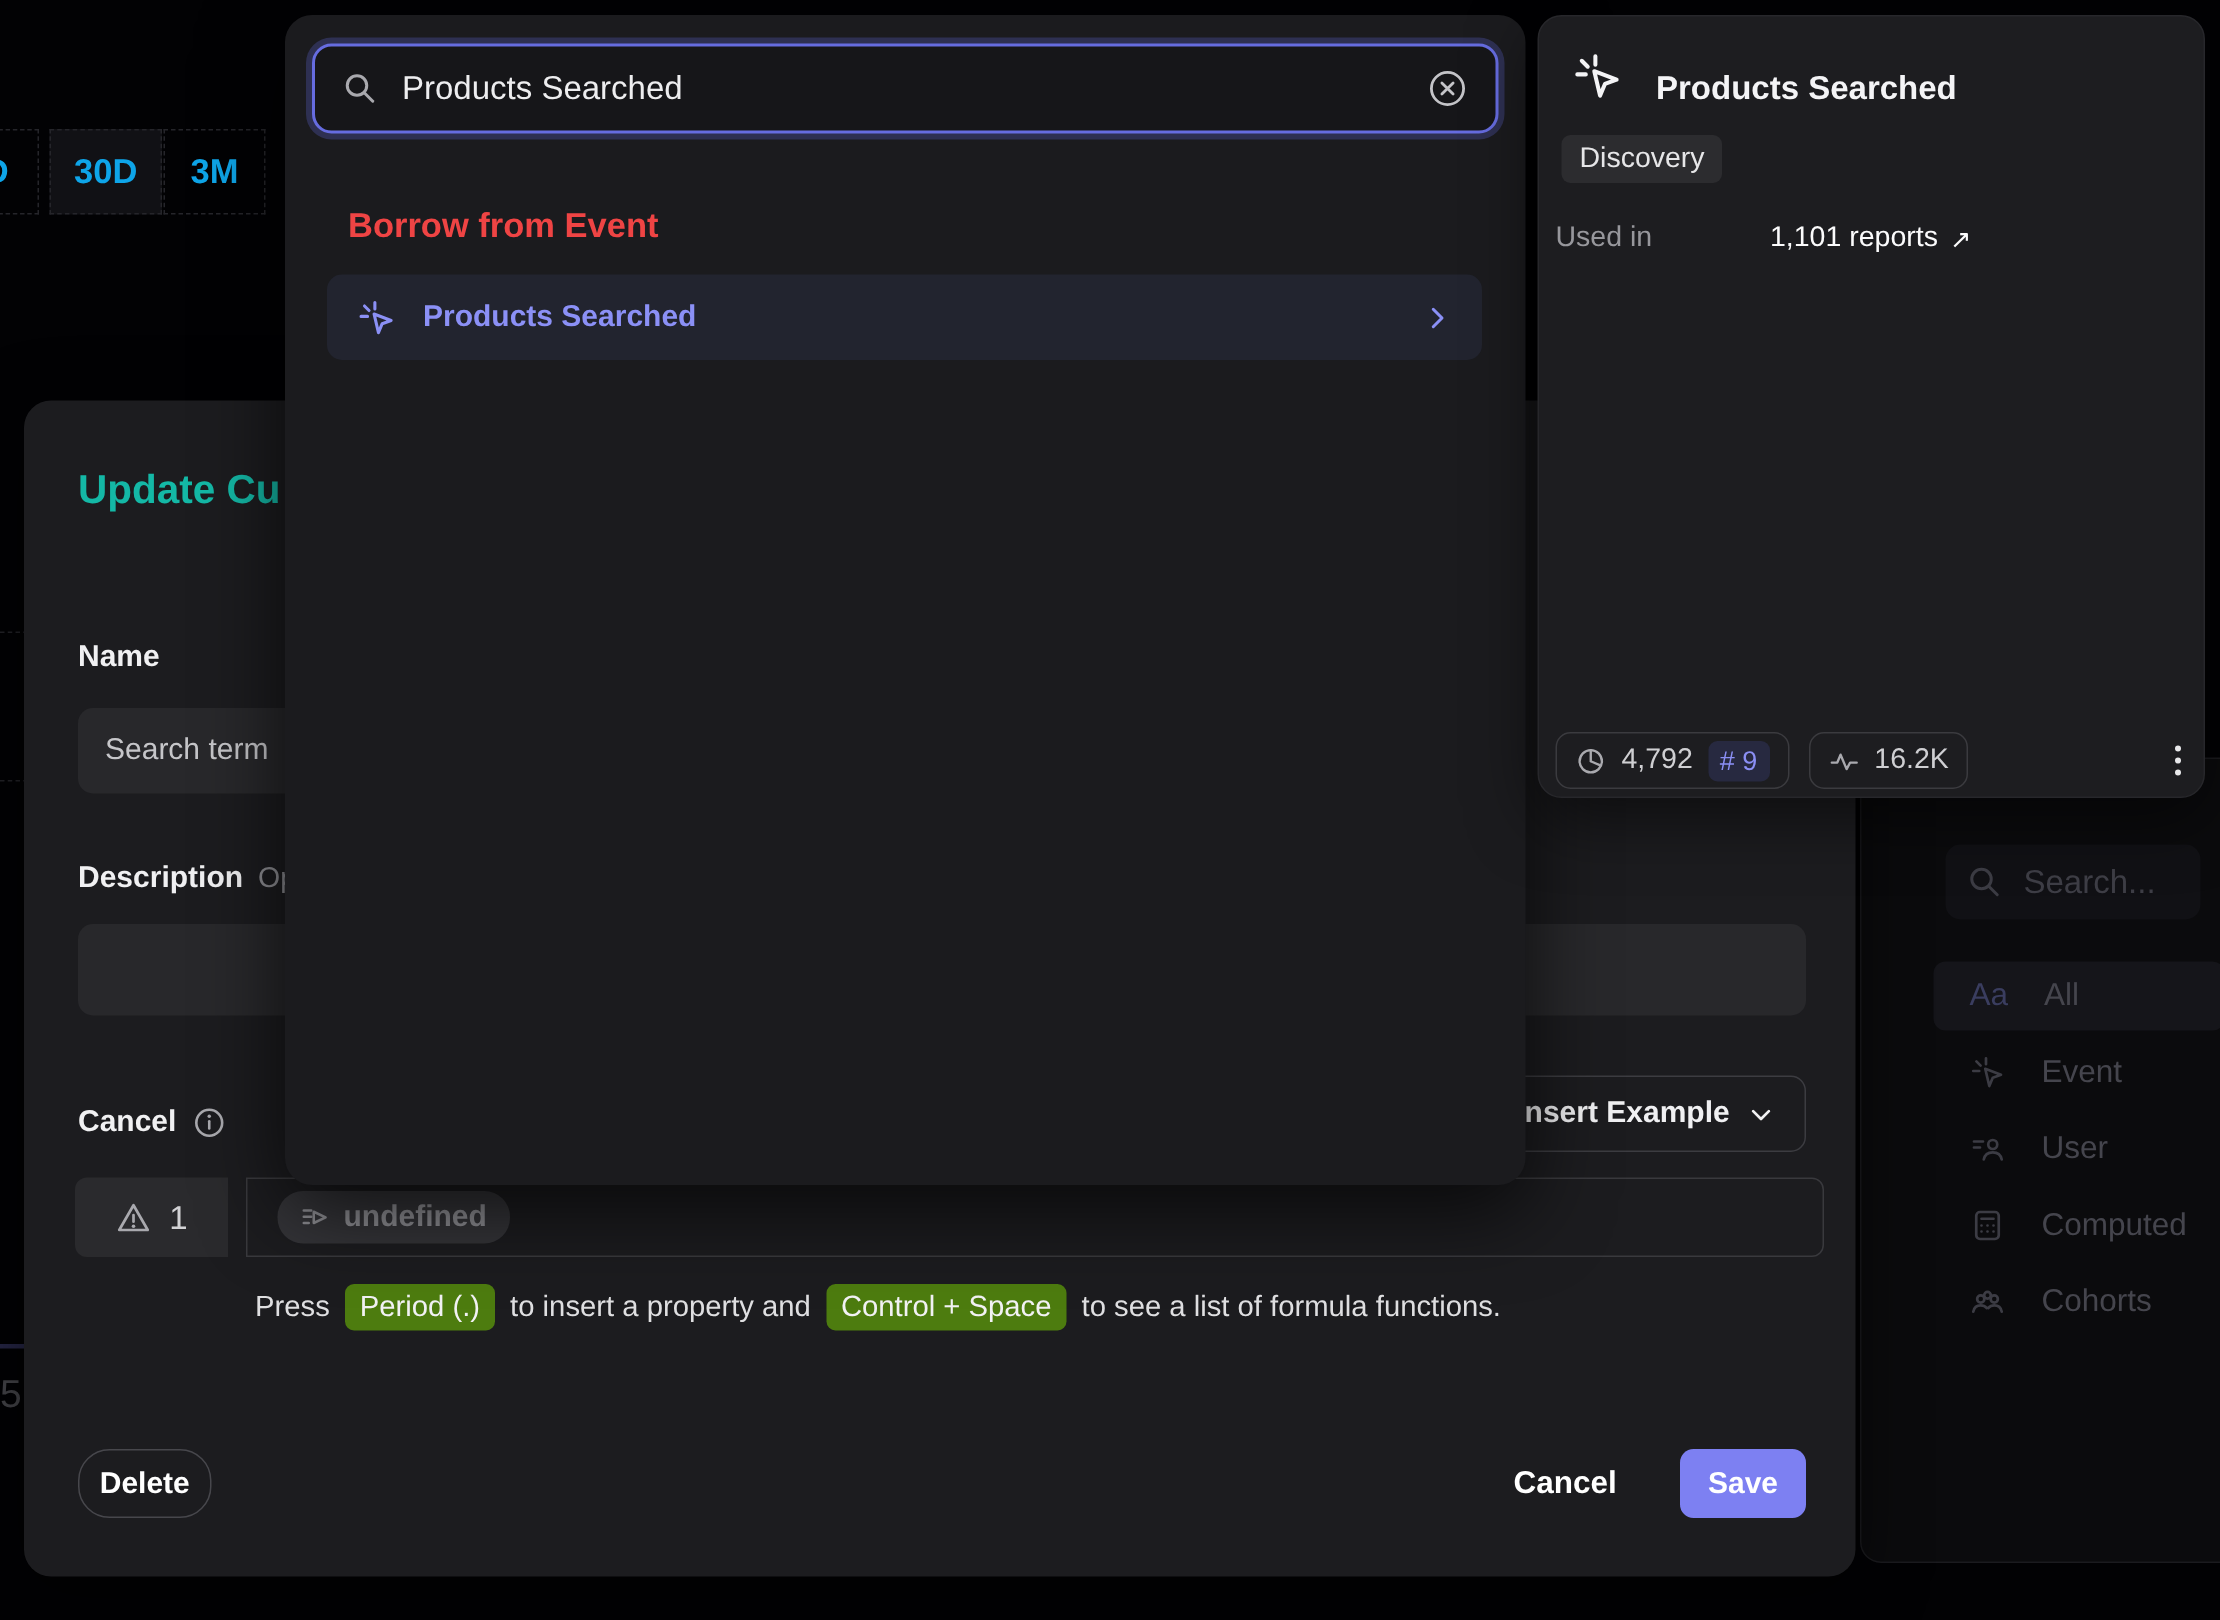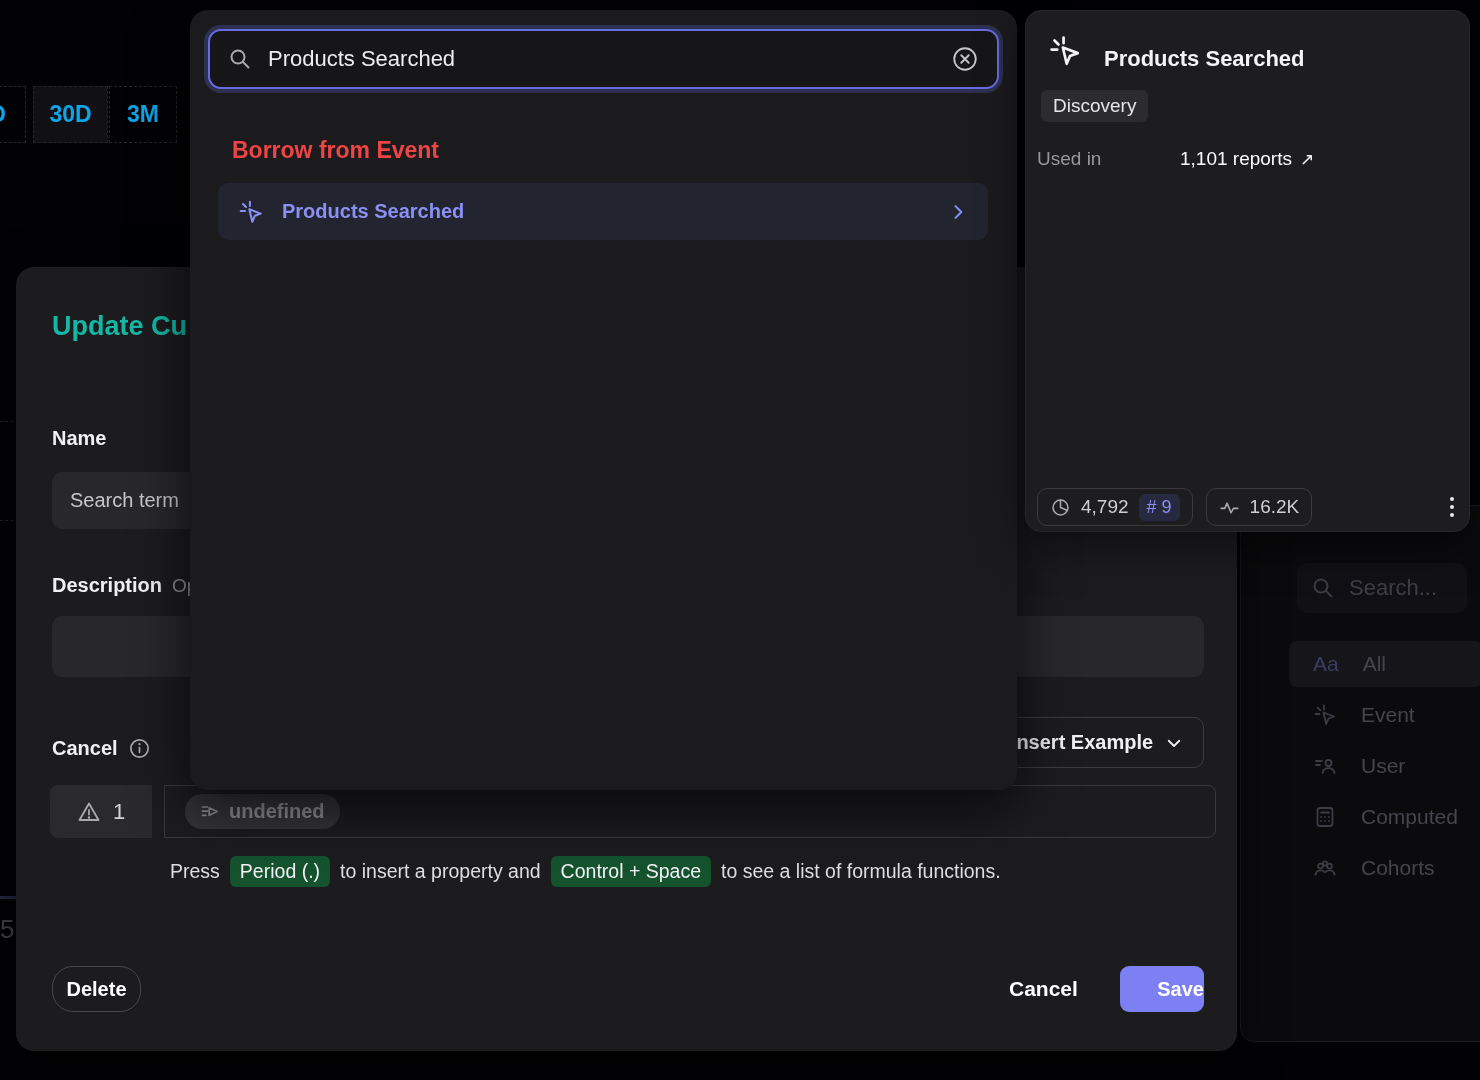--- a/index.html
+++ b/index.html
@@ -48,27 +48,27 @@
                 display:flex; align-items:center; justify-content:center; gap:12px; cursor:pointer; }
   .f-gutter { position:absolute; left:34px; top:518px; width:102px; height:53px; background:#2a2a2d;
               border-radius:8px 0 0 8px; display:flex; align-items:center; justify-content:center; gap:12px;
               color:#d2d2d5; font-size:22px; }
   .f-input { position:absolute; left:136px; top:518px; width:1052px; height:53px; border:1px solid #39393d;
              border-radius:0 8px 8px 0; display:flex; align-items:center; padding-left:20px;margin-left:12px; }
   .f-chip { display:inline-flex; align-items:center; gap:9px; height:35px; padding:0 15px; background:#343438;
             border-radius:17px; color:#8f8f94; font-size:20px; font-weight:600; }
   .f-hint { position:absolute; left:154px; top:589px; display:flex; align-items:center; gap:10px;
             font-size:19.5px; color:#dfdfe1; white-space:nowrap; }
-  .key { background:#14532d; border-radius:6px; padding:4px 10px; color:#f2f2f4; }
+  .key { background:#4d7c0f; border-radius:6px; padding:4px 10px; color:#f2f2f4; }
   .delete-btn { position:absolute; left:36px; top:699px; width:89px; height:46px; background:transparent;
                 border:1px solid #47474c; border-radius:21px; color:#fff; font:600 20px "Liberation Sans", sans-serif; cursor:pointer; }
   .cancel-btn { position:absolute; left:985px; top:699px; height:46px; background:transparent; border:none;
                 color:#fff; font:600 21px "Liberation Sans", sans-serif; padding:0 8px; cursor:pointer; }
   .save-btn { position:absolute; left:1104px; top:699px; width:84px; height:46px; background:#7d80f2; border:none;
-              border-radius:9px; color:#fff; font:600 20px "Liberation Sans", sans-serif; cursor:pointer;text-align:right; }
+              border-radius:9px; color:#fff; font:600 20px "Liberation Sans", sans-serif; cursor:pointer; }
 
   
   .overlay { position:absolute; left:190px; top:10px; width:827px; height:780px; background:#1b1b1e;
              border-radius:18px; box-shadow:0 16px 55px rgba(0,0,0,.7); }
   .ov-input { position:absolute; left:18px; top:19px; width:791px; height:60px; background:#161619;
               border:2px solid #666ce0; border-radius:13px; box-shadow:0 0 0 4px rgba(92,98,205,.30);
               display:flex; align-items:center; gap:16px; padding:0 18px; }
   .ov-input input { flex:1; background:transparent; border:none; outline:none;
                     font:22px "Liberation Sans", sans-serif; color:#ededef; }
   .ov-clear { background:none; border:none; color:#c4c4c8; cursor:pointer; padding:0; display:flex; }

